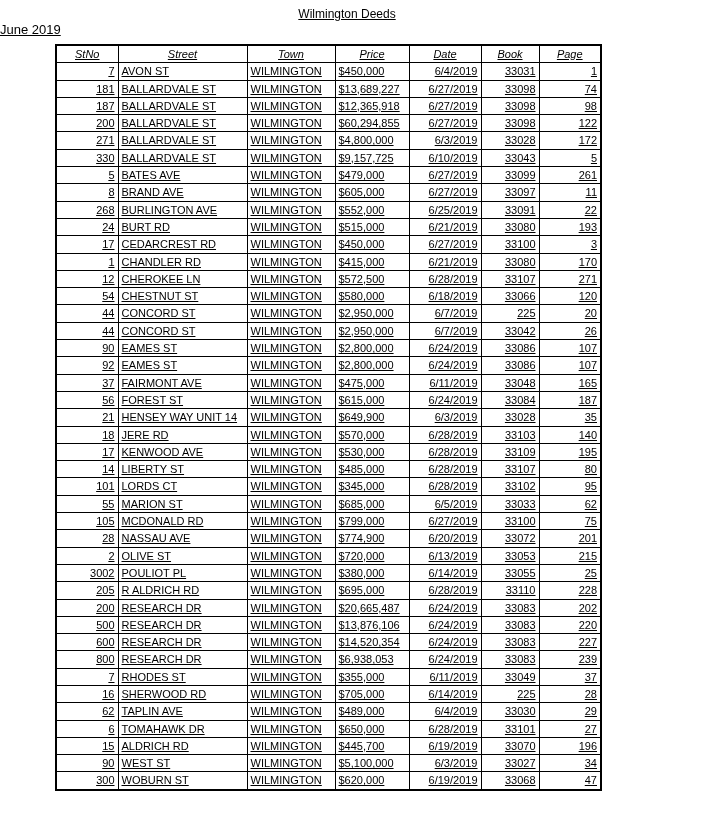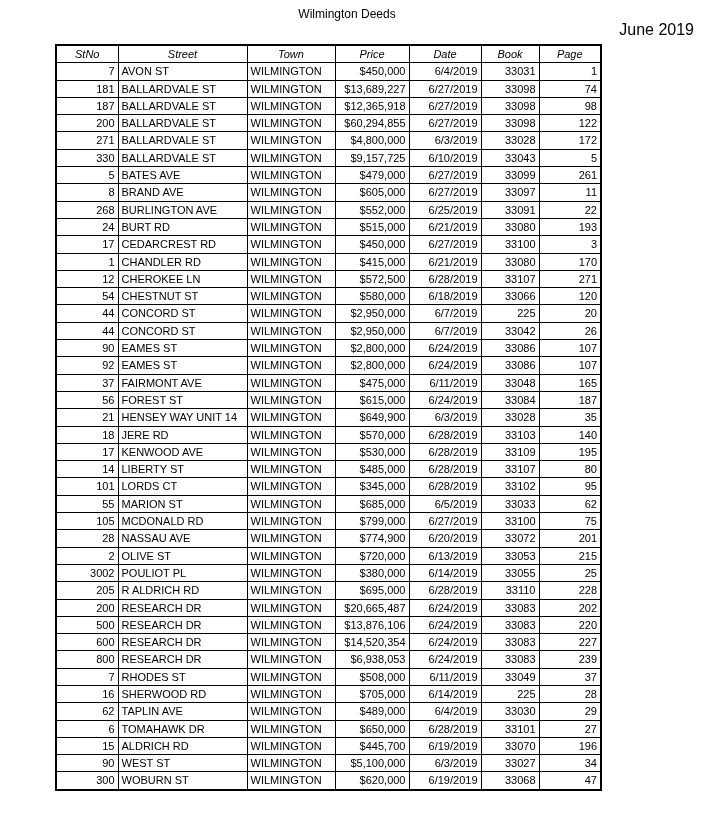--- a/index.html
+++ b/index.html
@@ -8,31 +8,32 @@
     background: #ffffff;
     font-family: "Liberation Sans", sans-serif;
     color: #000000;
   }
   .page {
     position: relative;
     width: 694px;
     height: 833px;
     background: #ffffff;
     overflow: hidden;
+    text-decoration: underline;
   }
   .doc-title {
     margin-top: 6px;
     text-align: center;
     font-size: 12px;
     line-height: 16px;
     font-weight: normal;
   }
   .doc-subtitle {
-    text-align: right;
-    font-size: 16px;
+    text-align: left;
+    font-size: 13px;
     line-height: 16px;
     font-weight: normal;
   }
   table.deeds {
     border-collapse: collapse;
     table-layout: fixed;
     margin: 6px 0 0 55px;
     border: 2px solid #000000;
   }
   table.deeds th,
@@ -57,21 +58,21 @@
   col.w-street { width: 129px; }
   col.w-town   { width: 88px; }
   col.w-price  { width: 74px; }
   col.w-date   { width: 72px; }
   col.w-book   { width: 58px; }
   col.w-page   { width: 62px; }
   
   td.c0 { text-align: right; }
   td.c1 { text-align: left; }
   td.c2 { text-align: left; }
-  td.c3 { text-align: right; }
+  td.c3 { }
   td.c4 { text-align: right; }
   td.c5 { text-align: right; }
   td.c6 { text-align: right; }
 </style>
 </head>
 <body>
 
 <div class="page">
   <div class="doc-title">Wilmington Deeds</div>
   <div class="doc-subtitle">June 2019</div>
@@ -410,21 +411,21 @@
           <td class="c2">WILMINGTON</td>
           <td class="c3">$6,938,053</td>
           <td class="c4">6/24/2019</td>
           <td class="c5">33083</td>
           <td class="c6">239</td>
         </tr>
         <tr>
           <td class="c0">7</td>
           <td class="c1">RHODES ST</td>
           <td class="c2">WILMINGTON</td>
-          <td class="c3">$508,000</td>
+          <td class="c3">$355,000</td>
           <td class="c4">6/11/2019</td>
           <td class="c5">33049</td>
           <td class="c6">37</td>
         </tr>
         <tr>
           <td class="c0">16</td>
           <td class="c1">SHERWOOD RD</td>
           <td class="c2">WILMINGTON</td>
           <td class="c3">$705,000</td>
           <td class="c4">6/14/2019</td>

